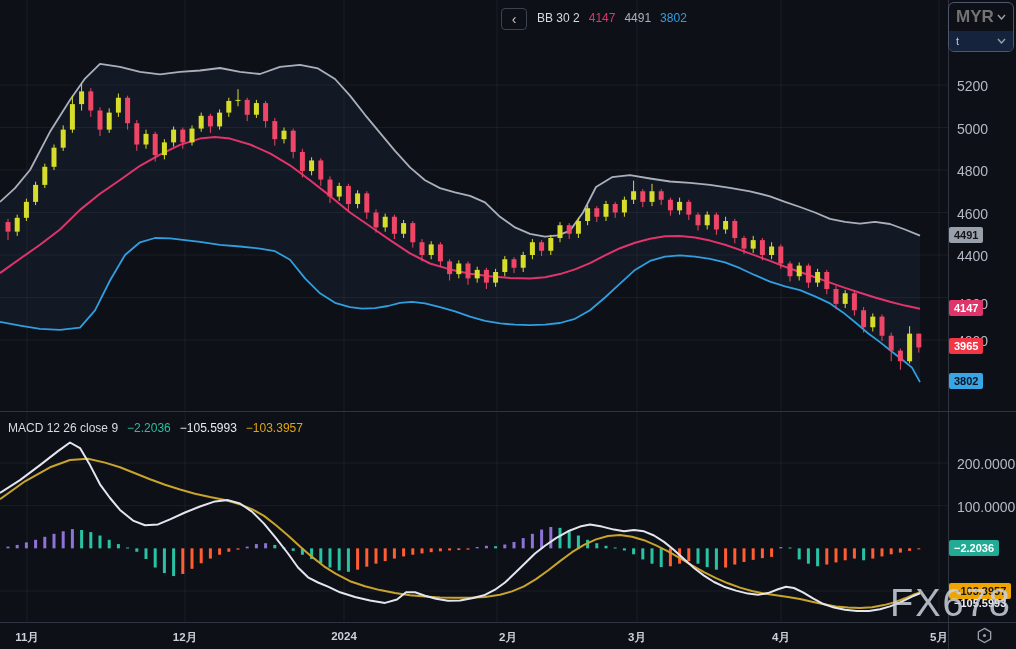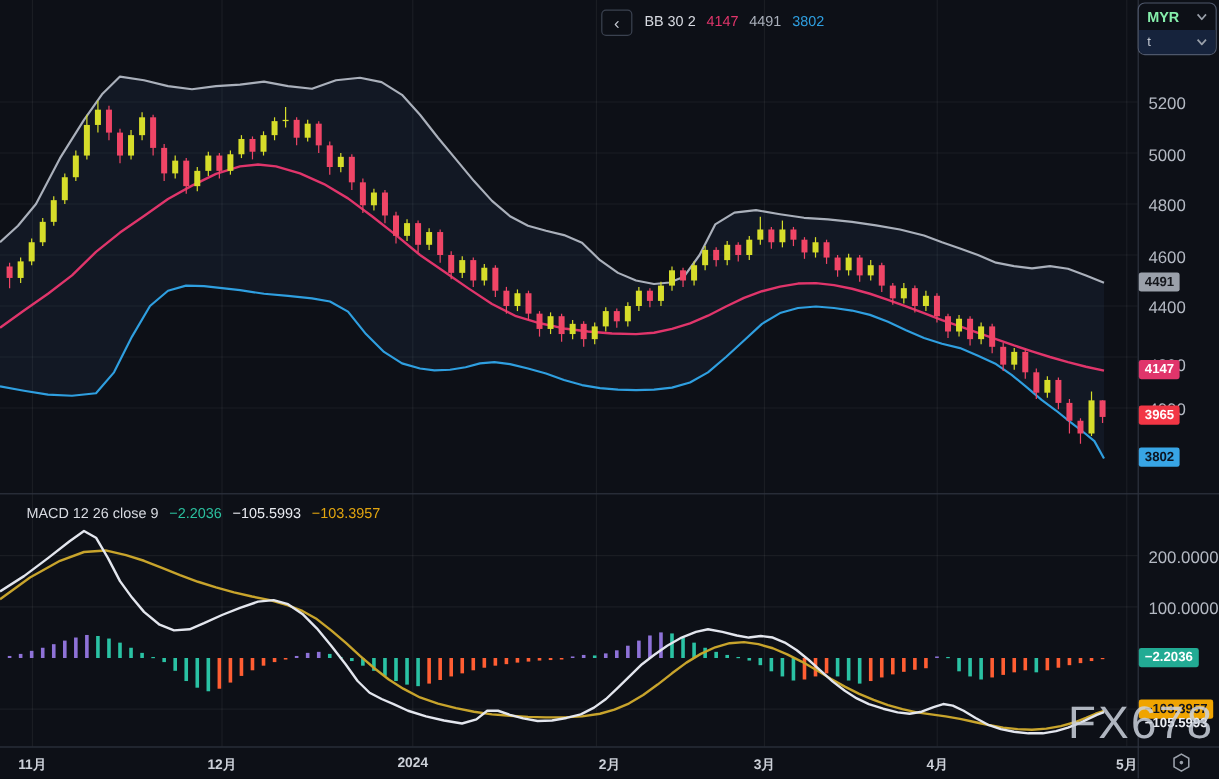--- a/index.html
+++ b/index.html
@@ -7,41 +7,41 @@
        font-family:"Liberation Sans","DejaVu Sans",sans-serif;-webkit-font-smoothing:antialiased;}
   #chart{position:absolute;left:0;top:0;}
   .legend{position:absolute;font-size:12px;white-space:nowrap;z-index:5;}
   #legend-price{left:8px;top:11px;color:#d8dbe2;}
   #legend-price .red{color:#f23645;margin-left:10px;}
   #collapse-btn{position:absolute;left:501px;top:8px;width:26px;height:22px;z-index:6;
       background:transparent;border:1px solid #3b4250;border-radius:4px;color:#c6cad3;
       font-size:14px;line-height:18px;text-align:center;padding:0;cursor:pointer;font-family:inherit;}
   #legend-bb{left:537px;top:11px;color:#d8dbe2;}
   #legend-bb span{margin-right:9px;}
-  #legend-macd{left:22px;top:421px;color:#d8dbe2;}
+  #legend-macd{left:8px;top:421px;color:#d8dbe2;}
   #legend-macd span{margin-right:9px;}
   .v-pink{color:#e0356b;} .v-gray{color:#aab0bb;} .v-blue{color:#2f9fe0;}
   .v-green{color:#2bbf9e;} .v-white{color:#e8eaf0;} .v-amber{color:#e2a50f;}
   .tick{position:absolute;left:957px;color:#b4b9c3;font-size:14px;z-index:3;}
   .badge{position:absolute;left:949px;font-size:11px;font-weight:700;padding:2px 5px;
          border-radius:2px;z-index:4;white-space:nowrap;}
   .badge.gray{background:#9aa0aa;color:#14161c;}
   .badge.pink{background:#e0356b;color:#fff;}
   .badge.red{background:#f23645;color:#fff;}
   .badge.blue{background:#38a5e5;color:#0c1421;}
   .badge.green{background:#22ab94;color:#fff;}
   .badge.amber{background:#f0a400;color:#14161c;}
   .badge.none{background:transparent;color:#eceef3;}
   .tlabel{position:absolute;top:630px;transform:translateX(-50%);color:#ccd0d8;
           font-size:11.5px;font-weight:600;z-index:3;}
   #currency-box{position:absolute;right:2px;top:2px;width:64px;border:1px solid #4e576b;
       border-radius:6px;overflow:hidden;background:#0d1017;z-index:7;}
   .cur-row{display:flex;align-items:center;justify-content:space-between;padding:4px 7px;}
   .cur-row.sel{background:#16233c;}
-  .cur-label{color:#86efac;font-size:12px;font-weight:700;}
+  .cur-label{color:#737373;font-size:17px;font-weight:700;}
   .cur-unit{color:#c3c8d2;font-size:11px;}
   .chev{width:9px;height:6px;flex:0 0 auto;}
   #watermark{position:absolute;right:4px;top:582px;font-size:38px;letter-spacing:2px;
       color:#ccd2dd;opacity:.85;z-index:8;pointer-events:none;}
   #gear{position:absolute;left:976px;top:627px;width:17px;height:17px;z-index:5;cursor:pointer;}
   .sep-h{position:absolute;left:0;width:1016px;height:1px;background:#2e3440;z-index:2;}
   .sep-v{position:absolute;top:0;left:948px;width:1px;height:649px;background:#2e3440;z-index:2;}
 </style>
 </head>
 <body>

